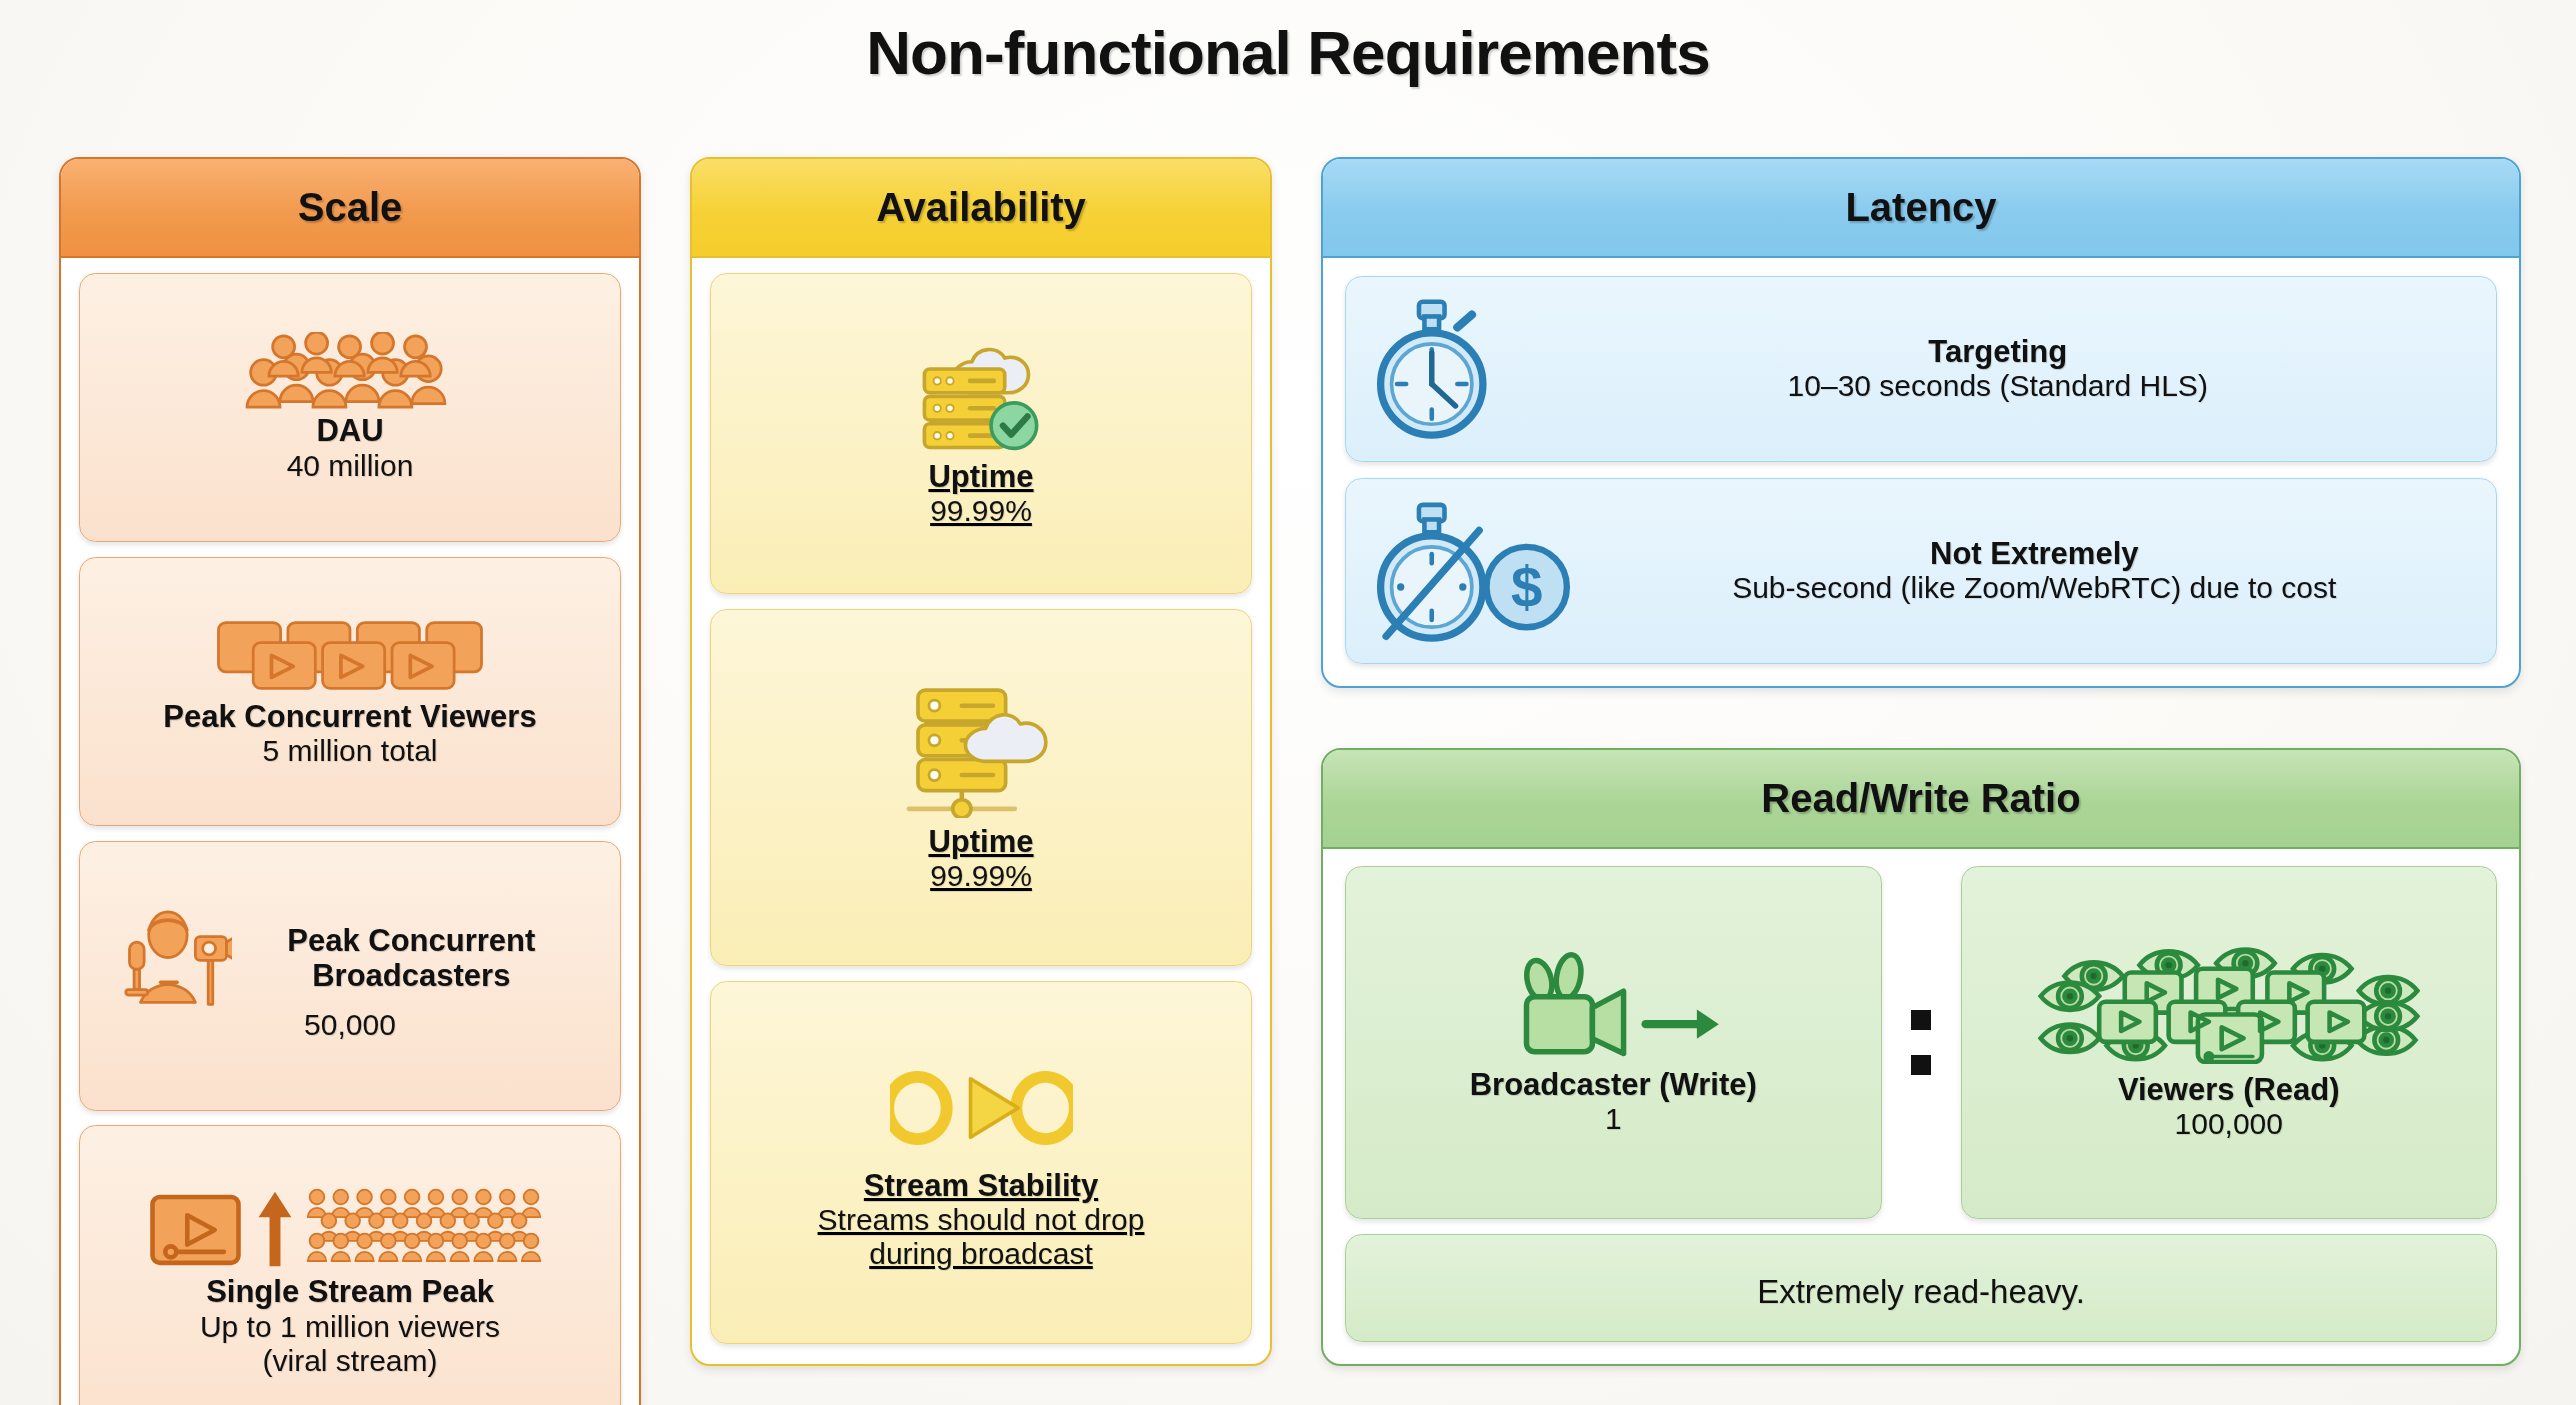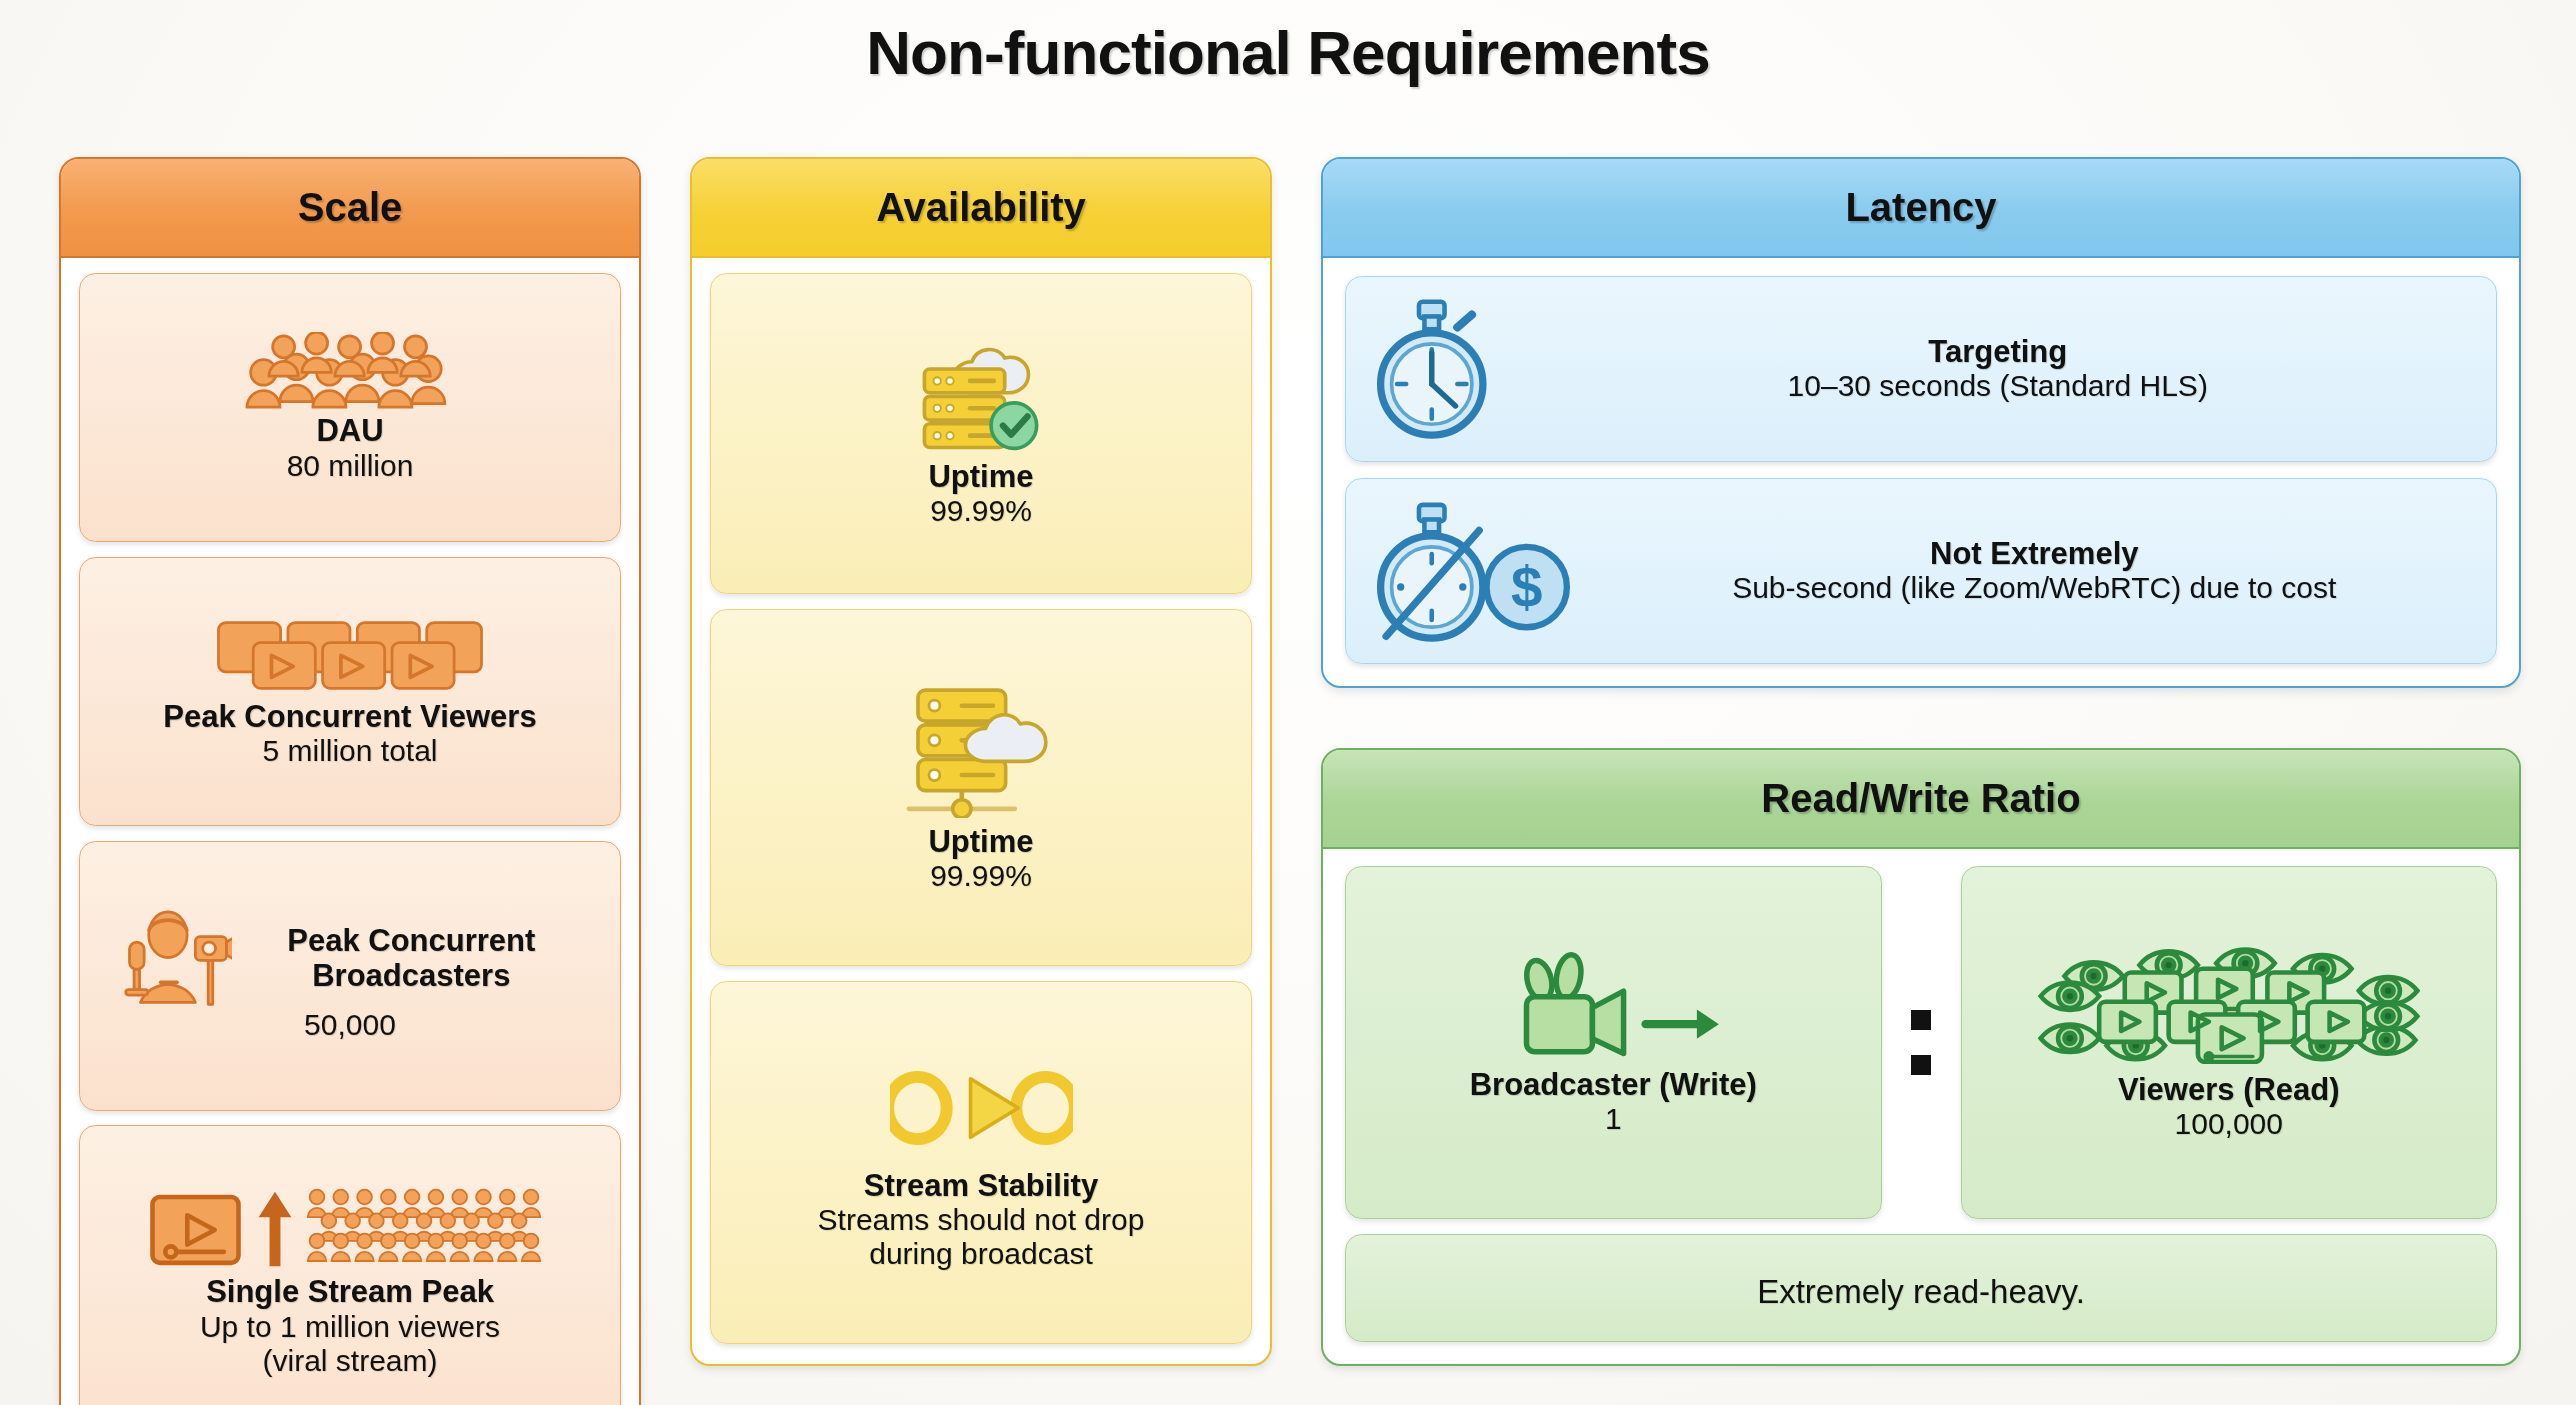--- a/index.html
+++ b/index.html
@@ -110,20 +110,21 @@
   
   #col-avail { left: 690px; top: 157px; width: 582px; height: 1209px;
                border-color: #e8bf2e; }
   #col-avail .col-header {
     background: linear-gradient(180deg, #fade68 0%, #f6d136 55%, #f5cd2c 100%);
     border-bottom-color: #e8bf2e;
   }
   #col-avail .card {
     background: linear-gradient(180deg, #fdf6d8 0%, #faeeb6 100%);
     border-color: #edd475;
+    text-decoration: underline;
   }
 
   
   #col-latency { left: 1321px; top: 157px; width: 1200px; height: 531px;
                  border-color: #4ea3d4; }
   #col-latency .col-header {
     background: linear-gradient(180deg, #a7daf5 0%, #89cbee 55%, #82c8ed 100%);
     border-bottom-color: #4ea3d4;
   }
   #col-latency .col-body { gap: 16.5px; padding: 18px 22px 22px 22px; }
@@ -230,21 +231,21 @@
                   <path d="M108 48a16 16 0 0 1 32 0z"></path>
                 <circle cx="160" cy="12" r="12"></circle>
                   <path d="M144 44a16 16 0 0 1 32 0z"></path>
                 <circle cx="196" cy="16" r="12"></circle>
                   <path d="M180 48a16 16 0 0 1 32 0z"></path>
               </g>
             </g>
           </svg>
         </div>
         <div class="card-title">DAU</div>
-        <div class="card-value">80 million</div>
+        <div class="card-value">40 million</div>
       </div>
 
       <div class="card" style="flex:1 1 0;">
         <div class="icon-box" style="margin-bottom:5.5px;">
           <svg width="274" height="79" viewBox="0 0 300 86">
             <g fill="#f2a259" stroke="#d4762c" stroke-width="3" stroke-linejoin="round">
               <rect x="6" y="8" width="68" height="54" rx="8"></rect>
               <rect x="82" y="8" width="68" height="54" rx="8"></rect>
               <rect x="158" y="8" width="68" height="54" rx="8"></rect>
               <rect x="234" y="8" width="60" height="54" rx="8"></rect>

